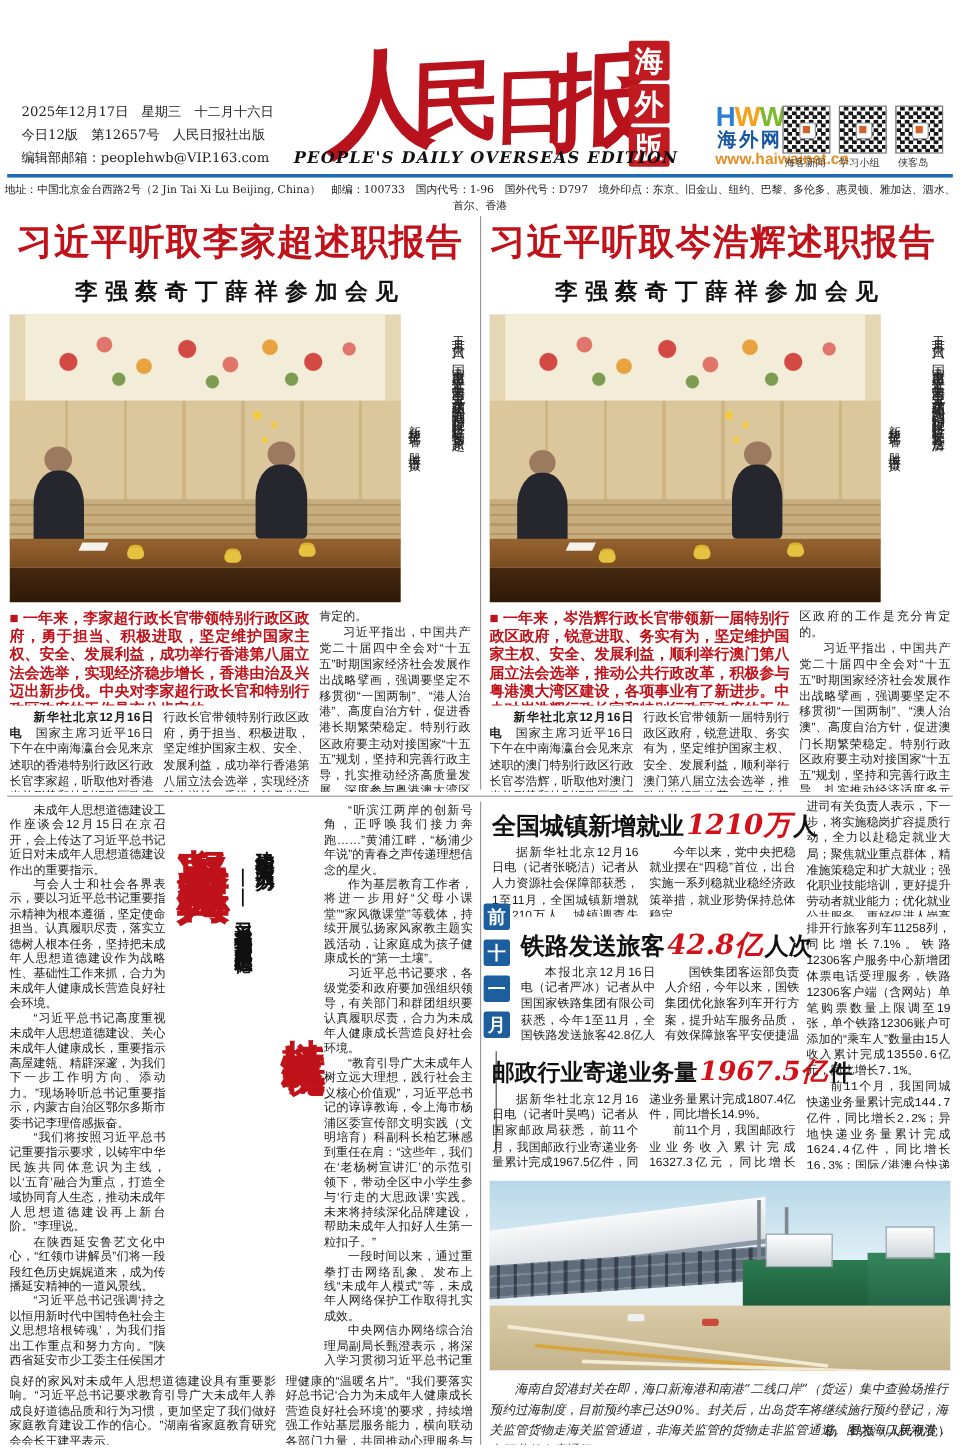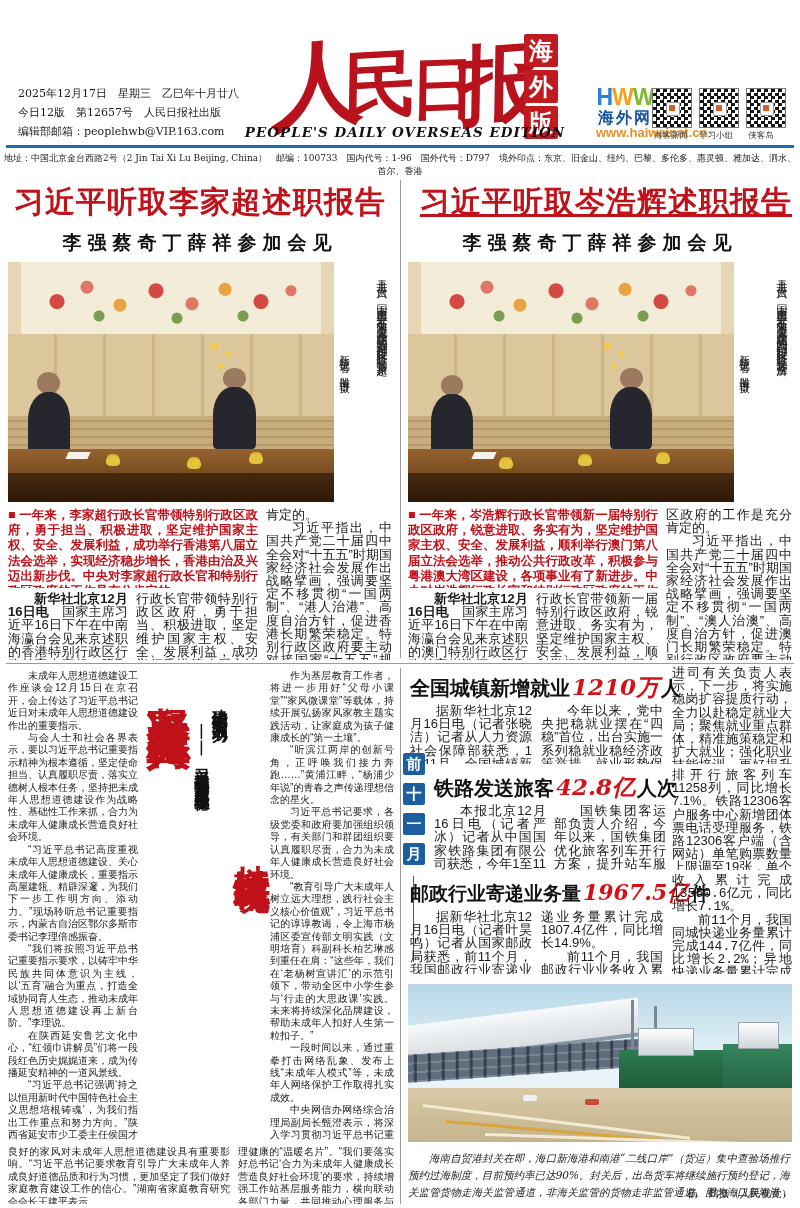--- a/index.html
+++ b/index.html
@@ -6,21 +6,21 @@
   #page{position:relative;width:800px;height:1208px;background:#fff;overflow:hidden;
         font-family:"Liberation Sans",sans-serif;color:#111;}
   .abs{position:absolute;}
   .serif{font-family:"DejaVu Serif",serif;}
   .v{writing-mode:vertical-rl;text-orientation:mixed;}
   .vlr{writing-mode:vertical-lr;text-orientation:mixed;}
   .just{text-align:justify;}
   .ind{text-indent:2em;}
   p{margin:0;}
   .red{color:#c0121a;}
-  .bodytxt{font-size:13px;line-height:13.2px;color:#1a1a1a;}
+  .bodytxt{font-size:10px;line-height:13.2px;color:#1a1a1a;}
   .smalltxt{font-size:10px;line-height:12.4px;color:#1a1a1a;}
   .clip{overflow:hidden;}
   .num{font-family:"DejaVu Serif",serif;font-style:italic;font-weight:bold;color:#d41118;}
   .qr{width:38px;height:38px;border:1px solid #777;background:
       conic-gradient(#161616 25%,#fff 0 50%,#161616 0 75%,#fff 0);
       background-size:7px 7px;position:relative;}
   .qr .cdot{position:absolute;left:13px;top:13px;width:12px;height:12px;background:#fff;
       border:1px solid #999;border-radius:2px;}
   .qr .cdot i{position:absolute;left:2px;top:2px;width:6px;height:6px;background:#d2622a;display:block;}
   .badge{width:22px;height:22px;background:#1d5f9e;color:#fff;font-weight:bold;font-size:15px;
@@ -82,21 +82,21 @@
   .hb-crane{position:absolute;width:3px;background:#7e8891;}
   .hb-truck{position:absolute;width:14px;height:6px;border-radius:2px;}
 </style>
 </head>
 <body>
 
 <div id="page">
 
   <div class="abs" style="left:0;top:0;width:800px;height:168px;">
     <div class="abs serif" style="left:18px;top:84px;width:230px;font-size:11px;line-height:19px;color:#1c1c1c;">
-      <div>2025年12月17日　星期三　乙巳年十月廿八</div>
+      <div>2025年12月17日　星期三　十二月十六日</div>
       <div>今日12版　第12657号　人民日报社出版</div>
       <div>编辑部邮箱：peoplehwb@VIP.163.com</div>
     </div>
 
     <div class="abs" style="left:272px;top:18px;width:250px;height:112px;color:#b8131c;
                 font-family:'DejaVu Serif',serif;font-weight:bold;white-space:nowrap;">
       <span class="abs" style="left:0px;top:4px;font-size:92px;transform:rotate(-5deg) skewX(-5deg);">人</span>
       <span class="abs" style="left:72px;top:18px;font-size:74px;transform:rotate(-3deg) skewX(-4deg);">民</span>
       <span class="abs" style="left:138px;top:26px;font-size:66px;transform:rotate(-2deg) skewX(-3deg);">日</span>
       <span class="abs" style="left:186px;top:8px;font-size:86px;transform:rotate(-4deg) skewX(-5deg);">报</span>
@@ -199,21 +199,21 @@
       <p>行政长官带领特别行政区政府，勇于担当、积极进取，坚定维护国家主权、安全、发展利益，成功举行香港第八届立法会选举，实现经济稳步增长，香港由治及兴迈出新步伐。中央对李家超行政长官和特别行政区政府的工作是充分</p>
     </div>
     <div class="abs bodytxt just clip" style="left:266px;top:508px;width:126px;height:152px;">
       <p>肯定的。</p>
       <p class="ind">习近平指出，中国共产党二十届四中全会对“十五五”时期国家经济社会发展作出战略擘画，强调要坚定不移贯彻“一国两制”、“港人治港”、高度自治方针，促进香港长期繁荣稳定。特别行政区政府要主动对接国家“十五五”规划，坚持和完善行政主导，扎实推动经济高质量发展，深度参与粤港澳大湾区建设，更好融入和服务国家发展大局。</p>
 
     </div>
   </div>
 
   <div>
-    <div class="abs serif red" style="left:408px;top:182px;width:384px;text-align:right;font-size:30px;font-weight:bold;letter-spacing:1px;text-decoration:underline;">习近平听取岑浩辉述职报告</div>
+    <div class="abs serif red" style="left:408px;top:182px;width:384px;text-align:left;font-size:30px;font-weight:bold;letter-spacing:1px;">习近平听取岑浩辉述职报告</div>
     <div class="abs" style="left:408px;top:230px;width:384px;text-align:center;font-size:19px;font-weight:bold;letter-spacing:6px;color:#111;">李强蔡奇丁薛祥参加会见</div>
 
     <div class="abs mphoto" style="left:408px;top:262px;width:326px;height:240px;">
       <div class="mp-paint"></div>
       <div class="mp-wall"></div>
       <div class="mp-lowwall"></div>
       <div class="mp-flag" style="left:54%;"></div>
       <div class="mp-head" style="left:10%;top:47%;"></div>
       <div class="mp-fig" style="left:7%;top:55%;"></div>
       <div class="mp-head" style="left:65%;top:44%;"></div>
@@ -256,22 +256,22 @@
       <p class="ind">“习近平总书记强调‘持之以恒用新时代中国特色社会主义思想培根铸魂’，为我们指出工作重点和努力方向。”陕西省延安市少工委主任侯国才表示，将持续开展“革命旧址里的队课”等品牌活动，引导未成年人自觉弘扬延安精神，努力成长为有理想、敢担当、能吃苦、肯奋斗的新时代好青年。</p>
 
     </div>
 
     <div class="abs vlr serif red" style="left:140px;top:672px;height:380px;font-size:44px;font-weight:bold;letter-spacing:3px;">凝聚合力立德树人</div>
     <div class="abs vlr" style="left:192px;top:724px;height:366px;font-size:15px;font-weight:bold;letter-spacing:1.5px;color:#111;">——习近平总书记重要指示为未成年人思想道德</div>
     <div class="abs vlr" style="left:209px;top:696px;height:185px;font-size:16px;font-weight:bold;letter-spacing:2px;color:#111;">建设指明方向注入动力</div>
     <div class="abs vlr serif red" style="left:228px;top:836px;height:308px;font-size:36px;font-weight:bold;letter-spacing:2px;">持之以恒培根铸魂</div>
 
     <div class="abs smalltxt just clip" style="left:270px;top:670px;width:124px;height:470px;">
+      <p class="ind">“听滨江两岸的创新号角，正呼唤我们接力奔跑……”黄浦江畔，“杨浦少年说”的青春之声传递理想信念的星火。</p>
       <p class="ind">作为基层教育工作者，将进一步用好“父母小课堂”“家风微课堂”等载体，持续开展弘扬家风家教主题实践活动，让家庭成为孩子健康成长的“第一土壤”。</p>
-      <p class="ind">“听滨江两岸的创新号角，正呼唤我们接力奔跑……”黄浦江畔，“杨浦少年说”的青春之声传递理想信念的星火。</p>
       <p class="ind">习近平总书记要求，各级党委和政府要加强组织领导，有关部门和群团组织要认真履职尽责，合力为未成年人健康成长营造良好社会环境。</p>
       <p class="ind">“教育引导广大未成年人树立远大理想，践行社会主义核心价值观”，习近平总书记的谆谆教诲，令上海市杨浦区委宣传部文明实践（文明培育）科副科长柏艺琳感到重任在肩：“这些年，我们在‘老杨树宣讲汇’的示范引领下，带动全区中小学生参与‘行走的大思政课’实践。未来将持续深化品牌建设，帮助未成年人扣好人生第一粒扣子。”</p>
       <p class="ind">一段时间以来，通过重拳打击网络乱象、发布上线“未成年人模式”等，未成年人网络保护工作取得扎实成效。</p>
       <p class="ind">中央网信办网络综合治理局副局长甄澄表示，将深入学习贯彻习近平总书记重要指示精神，进一步完善制度规范，加强协同联动，深化“清朗”专项行动，压紧压实网站平台主体责任，督促平台持续优化产品和服务，切实为广大未成年人营造风清气正的网络空间。</p>
 
     </div>
 
     <div class="abs smalltxt just clip" style="left:8px;top:1146px;width:222px;height:58px;">良好的家风对未成年人思想道德建设具有重要影响。“习近平总书记要求教育引导广大未成年人养成良好道德品质和行为习惯，更加坚定了我们做好家庭教育建设工作的信心。”湖南省家庭教育研究会会长王建平表示。</div>
     <div class="abs smalltxt just clip" style="left:238px;top:1146px;width:156px;height:58px;">
       <p>理健康的“温暖名片”。“我们要落实好总书记‘合力为未成年人健康成长营造良好社会环境’的要求，持续增强工作站基层服务能力，横向联动各部门力量，共同推动心理服务与基层治理、社会支持深度融合，助力每一名孩子向阳生长。”“陶老师工作站”负责人许红敏说。</p>

